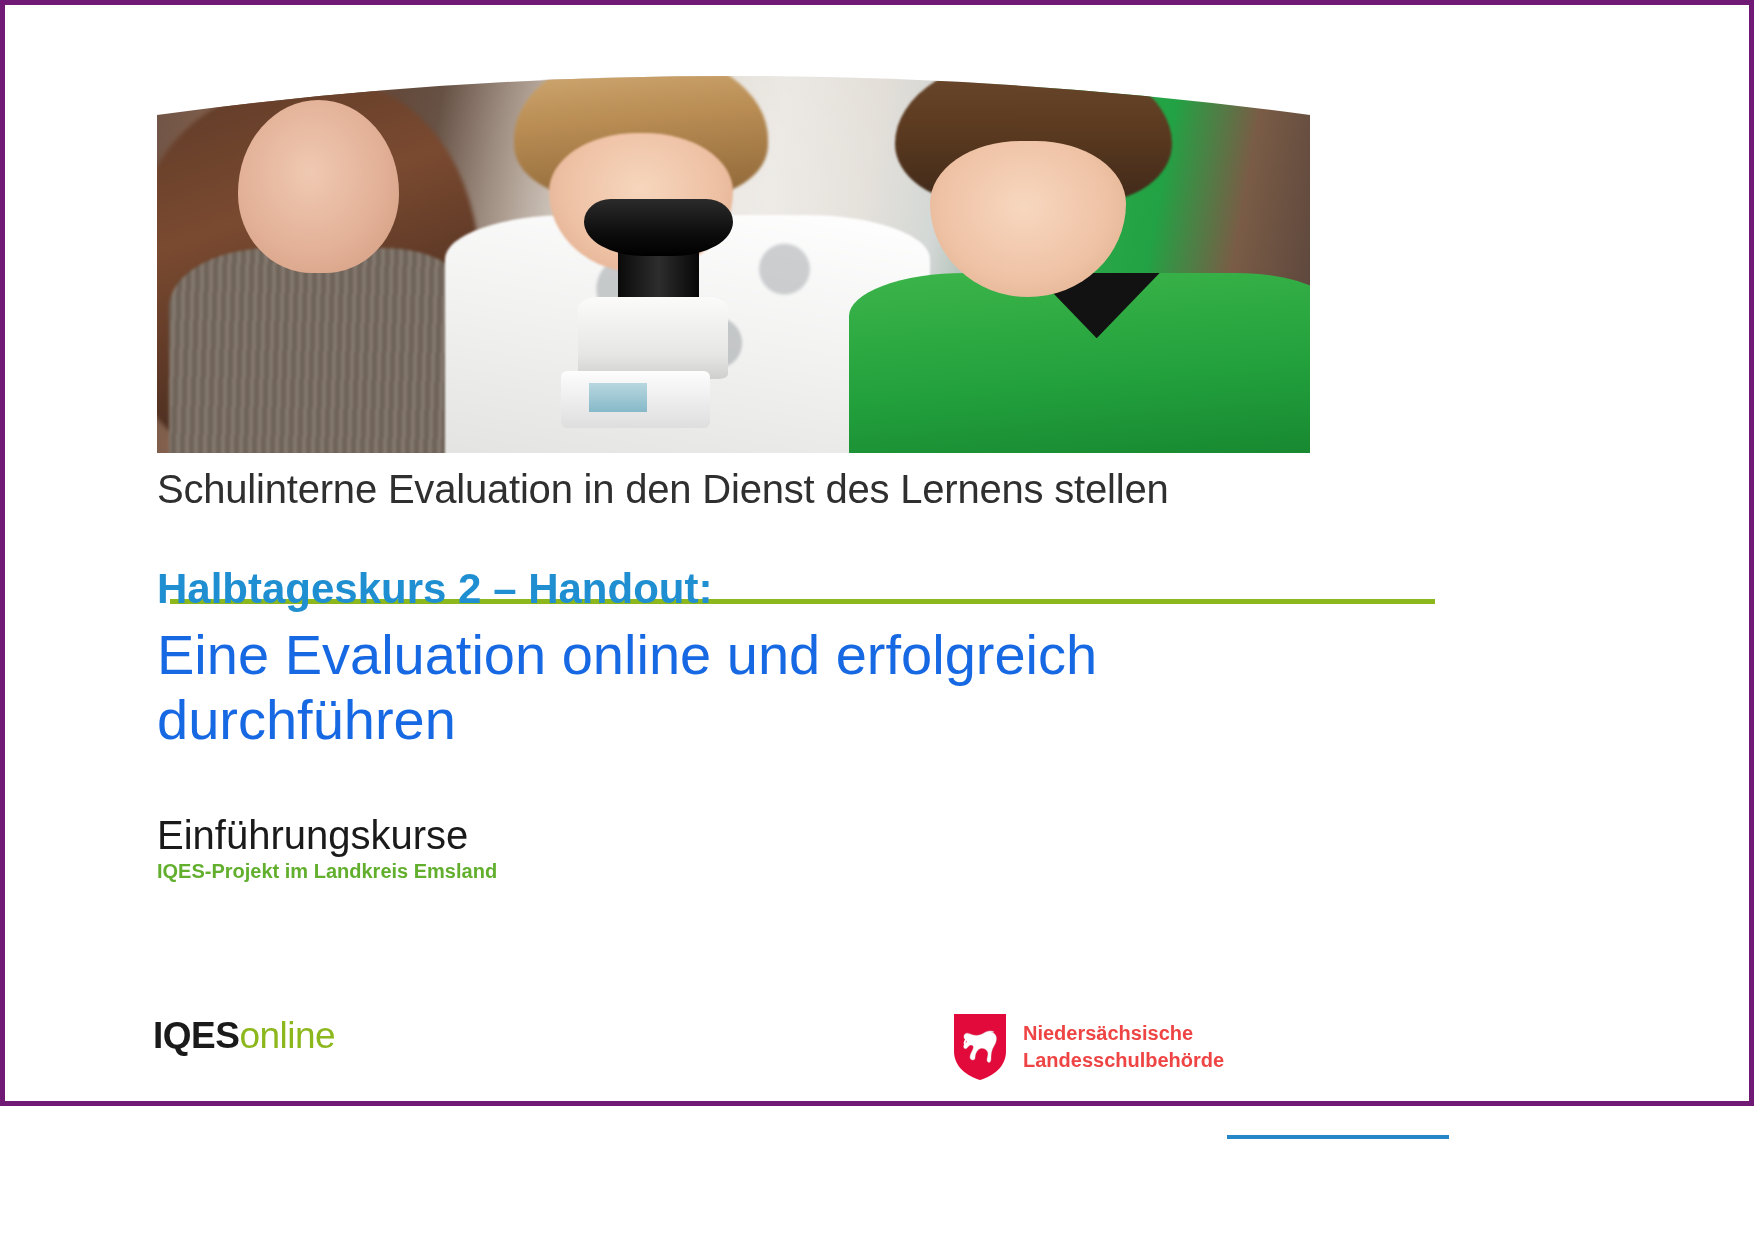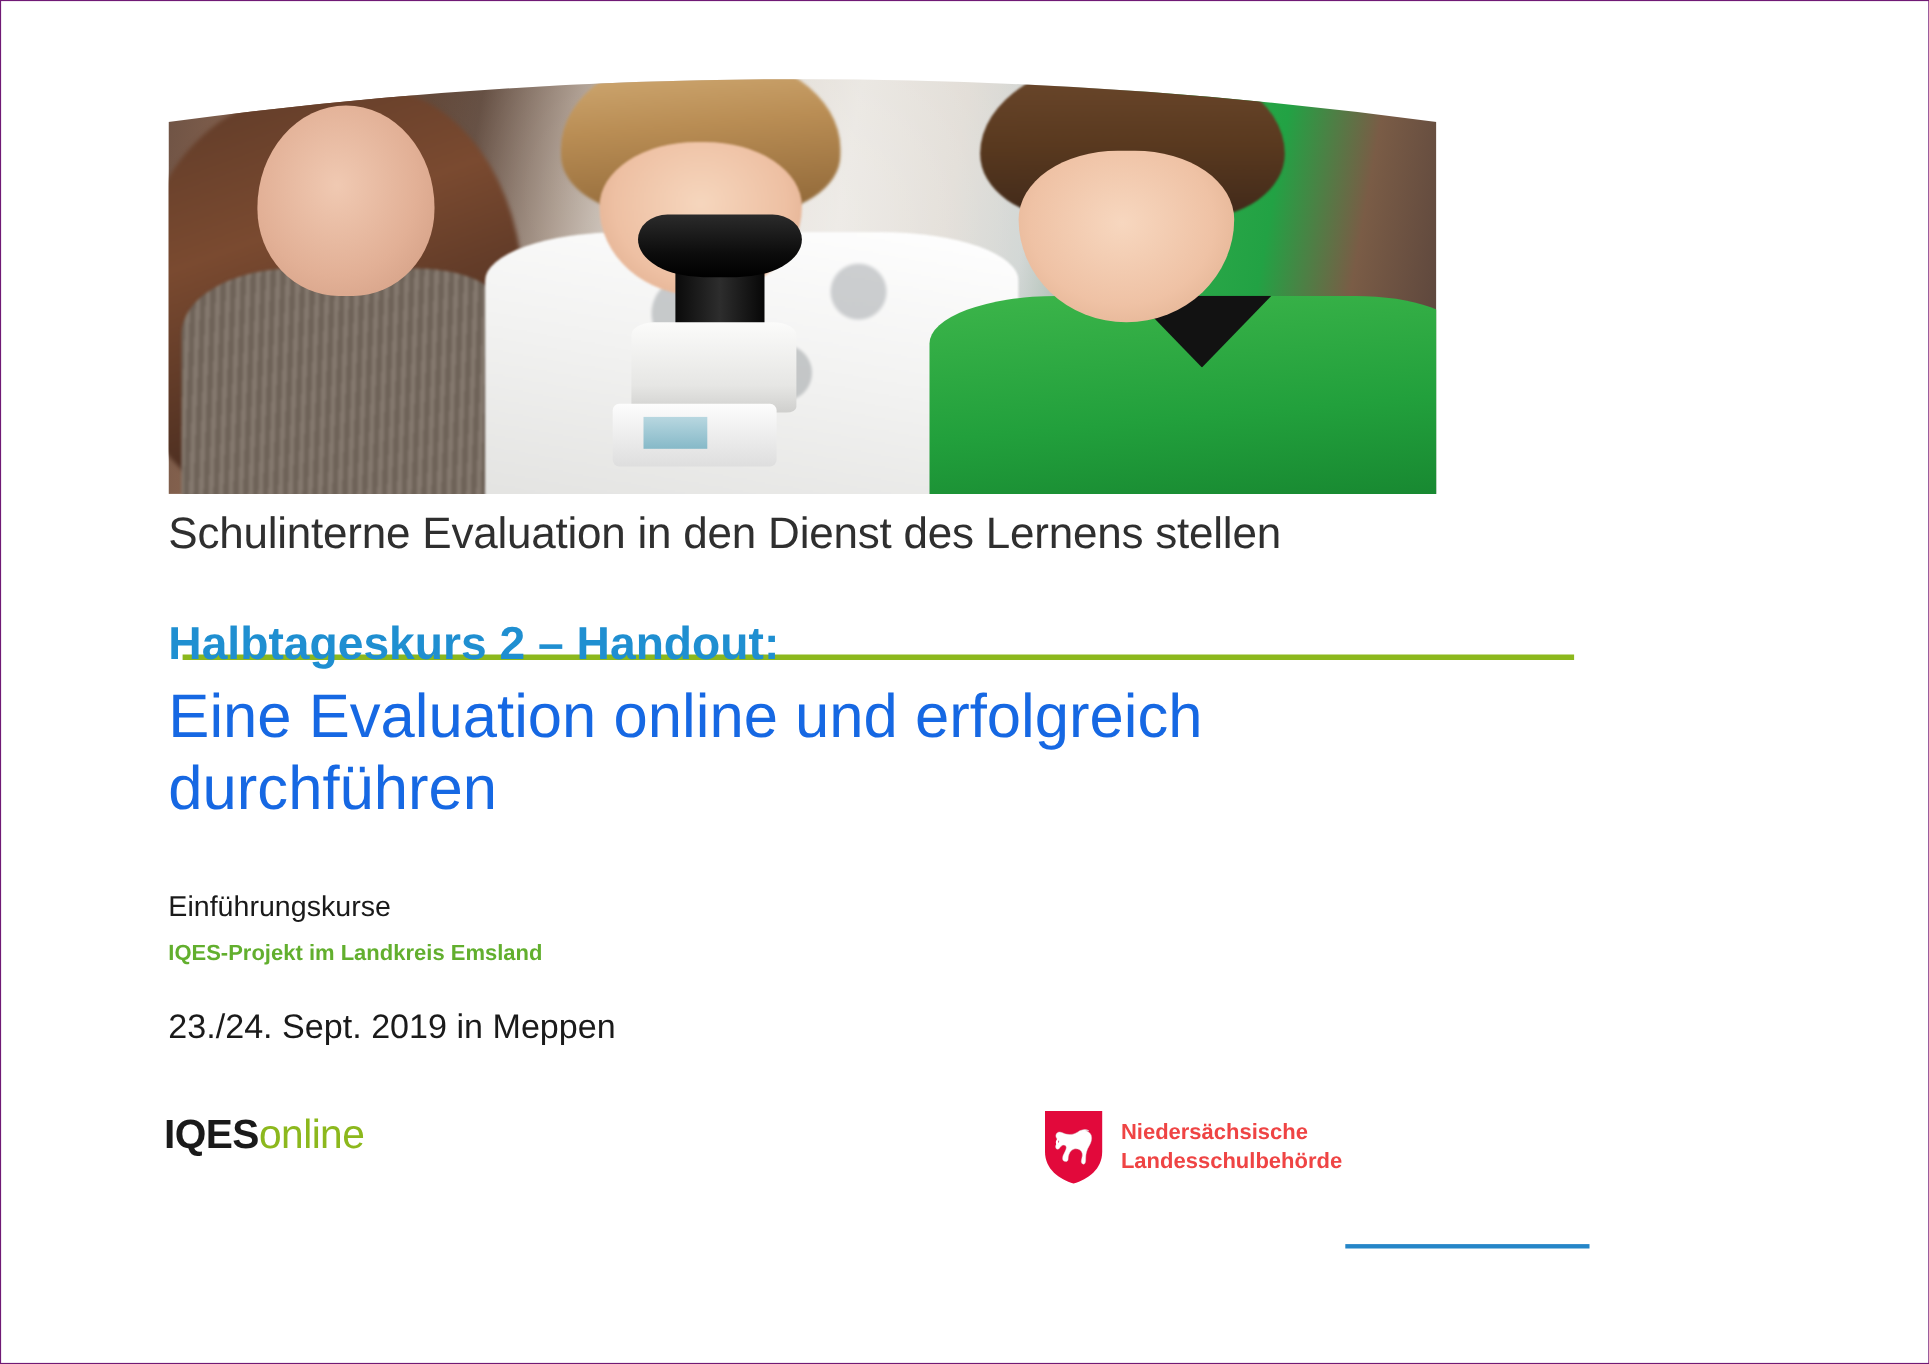--- a/index.html
+++ b/index.html
@@ -13,23 +13,23 @@
     position: relative;
     font-family: "Liberation Sans", sans-serif;
     overflow: hidden;
   }
 
   
   #slide {
     position: absolute;
     left: 0; top: 0;
     width: 1754px;
-    height: 1240px;
+    height: 1106px;
     background: #ffffff;
-    border: 1px solid #701a75;
+    border: 5px solid #701a75;
     box-sizing: border-box;
   }
 
   
   .hero-wrap {
     position: absolute;
     left: 152px;
     top: 38px;
     width: 1153px;
     height: 410px;
@@ -246,21 +246,21 @@
     line-height: 1.16;
     font-weight: 400;
     color: #1668e3;
   }
 
   
   .sub-line1 {
     position: absolute;
     left: 152px;
     top: 808px;
-    font-size: 26px;
+    font-size: 40px;
     font-weight: 400;
     color: #1a1a1a;
     white-space: nowrap;
   }
   .sub-line2 {
     position: absolute;
     left: 152px;
     top: 855px;
     font-size: 20px;
     font-weight: bold;
@@ -353,21 +353,20 @@
   <div class="green-rule"></div>
 
   <div class="kicker">Halbtageskurs 2 – Handout:</div>
 
   <div class="main-title">Eine Evaluation online und erfolgreich durchführen</div>
 
   <div class="sub-line1">Einführungskurse</div>
 
   <div class="sub-line2">IQES-Projekt im Landkreis Emsland</div>
 
-  <div class="sub-line3">23./24. Sept. 2019 in Meppen</div>
 
   <div class="iqes-logo">
     <span class="iqes-mark">IQES</span><span class="iqes-online">online</span>
   </div>
 
   <div class="nlsb">
     <svg class="nlsb-shield" viewBox="0 0 54 68">
       <path d="M1 1 H53 V38 C53 54 40 63 27 67 C14 63 1 54 1 38 Z" fill="#e2093b"></path>
       <g fill="#ffffff" stroke="#d9d9d9" stroke-width="0.4">
         <path d="M41 19 c-3 -2 -7 -1 -10 1 c-3 2 -7 3 -11 2 c-3 -1 -6 -3 -8 -1

